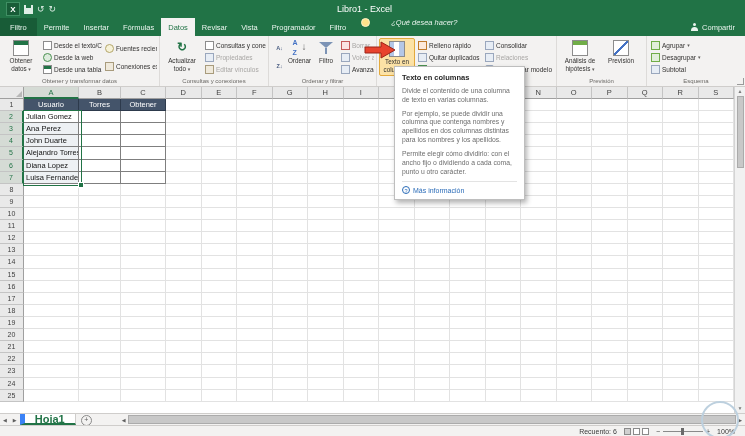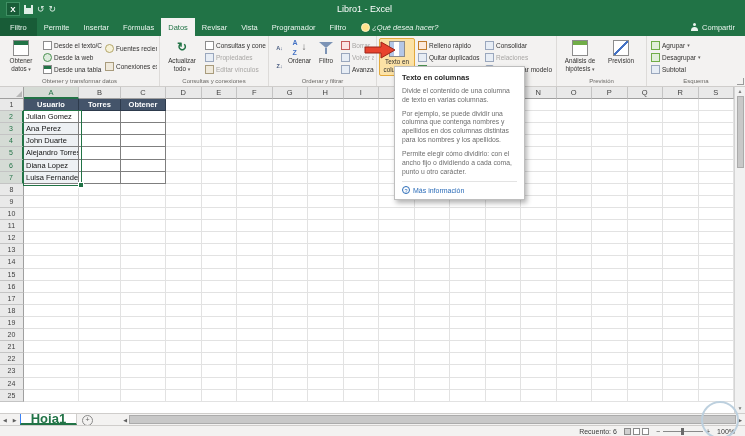--- a/index.html
+++ b/index.html
@@ -18,21 +18,21 @@
   .tb-right{margin-left:auto;display:flex;align-items:center;gap:8px;padding-right:2px;font-size:8px;z-index:2}
   .winbtn{width:18px;height:18px;display:flex;align-items:center;justify-content:center;font-size:9px}
   .maxbox{width:7px;height:7px;border:1px solid #fff}
   .ribopt{width:10px;height:8px;border:1px solid #cfe4d8;position:relative}
 
   
   .tabrow{height:18px;background:#217346;display:flex;align-items:stretch;color:#eaf4ee;flex:none;font-size:7.5px}
   .tab{display:flex;align-items:center;padding:0 7px}
   .tab.file{background:#185c37;padding:0 10px}
   .tab.active{background:#f3f2f1;color:#217346}
-  .tellme{display:flex;align-items:center;gap:2px;padding:0 8px;font-style:italic}
+  .tellme{display:flex;gap:21px;padding:0 8px;font-style:italic}
   .bulb{width:7px;height:7px;border-radius:50%;background:#ffe28a;border:1px solid #fff3c9}
   .share{margin-left:auto;display:flex;align-items:center;gap:4px;padding:0 10px}
   .person{width:8px;height:8px;position:relative}
   .person::before{content:"";position:absolute;left:2.5px;top:0;width:3px;height:3px;border-radius:50%;background:#eaf4ee}
   .person::after{content:"";position:absolute;left:0.5px;top:3.5px;width:7px;height:4px;border-radius:4px 4px 0 0;background:#eaf4ee}
 
   
   .ribbon{height:50px;background:#f3f2f1;border-bottom:1px solid #cfcdcb;display:flex;flex:none}
   .group{box-sizing:border-box;flex:none;display:flex;flex-direction:column;border-right:1px solid #dddbd9;padding:2px 2px 0;position:relative}
   .gcontent{flex:1;display:flex;align-items:stretch;gap:1px}
@@ -82,35 +82,35 @@
   .gridmain{flex:1;position:relative;overflow:hidden}
   .chrow{display:flex;height:12px}
   .corner{width:24px;height:12px;background:#e9e9e9;border-right:1px solid #9f9f9f;border-bottom:1px solid #9f9f9f;position:relative;flex:none;box-sizing:border-box}
   .corner::after{content:"";position:absolute;right:1px;bottom:1px;border-left:6px solid transparent;border-bottom:6px solid #b8b8b8}
   .ch{box-sizing:border-box;background:#e9e9e9;border-right:1px solid #c4c4c4;border-bottom:1px solid #9f9f9f;font-size:7.5px;text-align:center;line-height:11px;color:#3f3f3f;flex:none}
   .ch.sel{background:#d5dbd5;border-bottom:2px solid #217346;color:#217346}
   .grow{display:flex;height:12.12px;flex:none}
   .rh{width:24px;flex:none;box-sizing:border-box;background:#e9e9e9;border-right:1px solid #9f9f9f;border-bottom:1px solid #c4c4c4;font-size:7px;text-align:center;line-height:12px;color:#3f3f3f}
   .rh.sel{background:#d5dbd5;border-right:2px solid #217346;color:#217346}
   .cell{box-sizing:border-box;border-right:1px solid #e2e2e2;border-bottom:1px solid #e2e2e2;font-size:7.5px;line-height:11.5px;padding-left:2px;white-space:nowrap;overflow:hidden;flex:none;color:#141414}
-  .thead{background:#44546a;color:#fff;font-weight:bold;text-align:center;padding:0;border-right:1px solid #2d3a4c;border-bottom:1px solid #2d3a4c}
+  .thead{background:#44546a;color:#fff;font-weight:normal;text-align:center;padding:0;border-right:1px solid #2d3a4c;border-bottom:1px solid #2d3a4c}
   .tcell{border-right:1px solid #7f7f7f;border-bottom:1px solid #7f7f7f}
   .scell{background:#eef1f4}
   .acell{background:#fff}
   .selbox{position:absolute;left:23px;top:23px;width:57px;height:74px;border:1.5px solid #217346;pointer-events:none;z-index:5}
   .selbox::after{content:"";position:absolute;right:-3px;bottom:-3px;width:4px;height:4px;background:#217346;border:1px solid #fff}
   .vscroll{width:11px;flex:none;background:#f1f1f1;border-left:1px solid #d4d4d4;display:flex;flex-direction:column;align-items:center;font-size:5px;color:#7a7a7a;box-sizing:border-box}
   .varr{height:9px;line-height:9px}
   .vthumb{width:7px;height:72px;background:#c8c8c8;border:1px solid #ababab;box-sizing:border-box}
   .vspace{flex:1}
 
   
   .sheettabs{height:11px;background:#f3f2f1;border-top:1px solid #cfcdcb;display:flex;align-items:stretch;flex:none}
   .navarr{font-size:5px;color:#5f5f5f;display:flex;align-items:center;padding:0 3px}
-  .sheettab{background:#fff;color:#217346;font-weight:bold;font-size:13px;display:flex;align-items:center;padding:0 10px;border-right:1px solid #cfcdcb;border-left:1px solid #3b82f6;border-bottom:2px solid #217346;box-sizing:border-box}
+  .sheettab{background:#fff;color:#217346;font-weight:bold;font-size:11px;display:flex;align-items:center;padding:0 10px;border-right:1px solid #cfcdcb;border-left:5px solid #3b82f6;border-bottom:2px solid #217346;box-sizing:border-box}
   .addsheet{width:9px;height:9px;border-radius:50%;border:1px solid #8a8a8a;color:#5f5f5f;font-size:7px;line-height:7px;text-align:center;margin:1px 0 0 5px;flex:none}
   .hscroll{flex:1;display:flex;align-items:center;margin:1px 3px 1px 30px;gap:2px;font-size:5px;color:#5f5f5f}
   .hthumb{flex:1;height:7px;background:#c8c8c8;border:1px solid #ababab}
 
   
   .statusbar{height:10px;background:#f3f2f1;border-top:1px solid #cfcdcb;display:flex;align-items:center;font-size:7px;color:#3b3b3b;flex:none}
   .sbright{margin-left:auto;display:flex;align-items:center;gap:7px;padding-right:10px}
   .vicons{display:flex;gap:2px}
   .vicon{width:7px;height:7px;border:1px solid #8a8a8a;background:#fff;box-sizing:border-box}
   .vicon.active{background:#d0d0d0}

